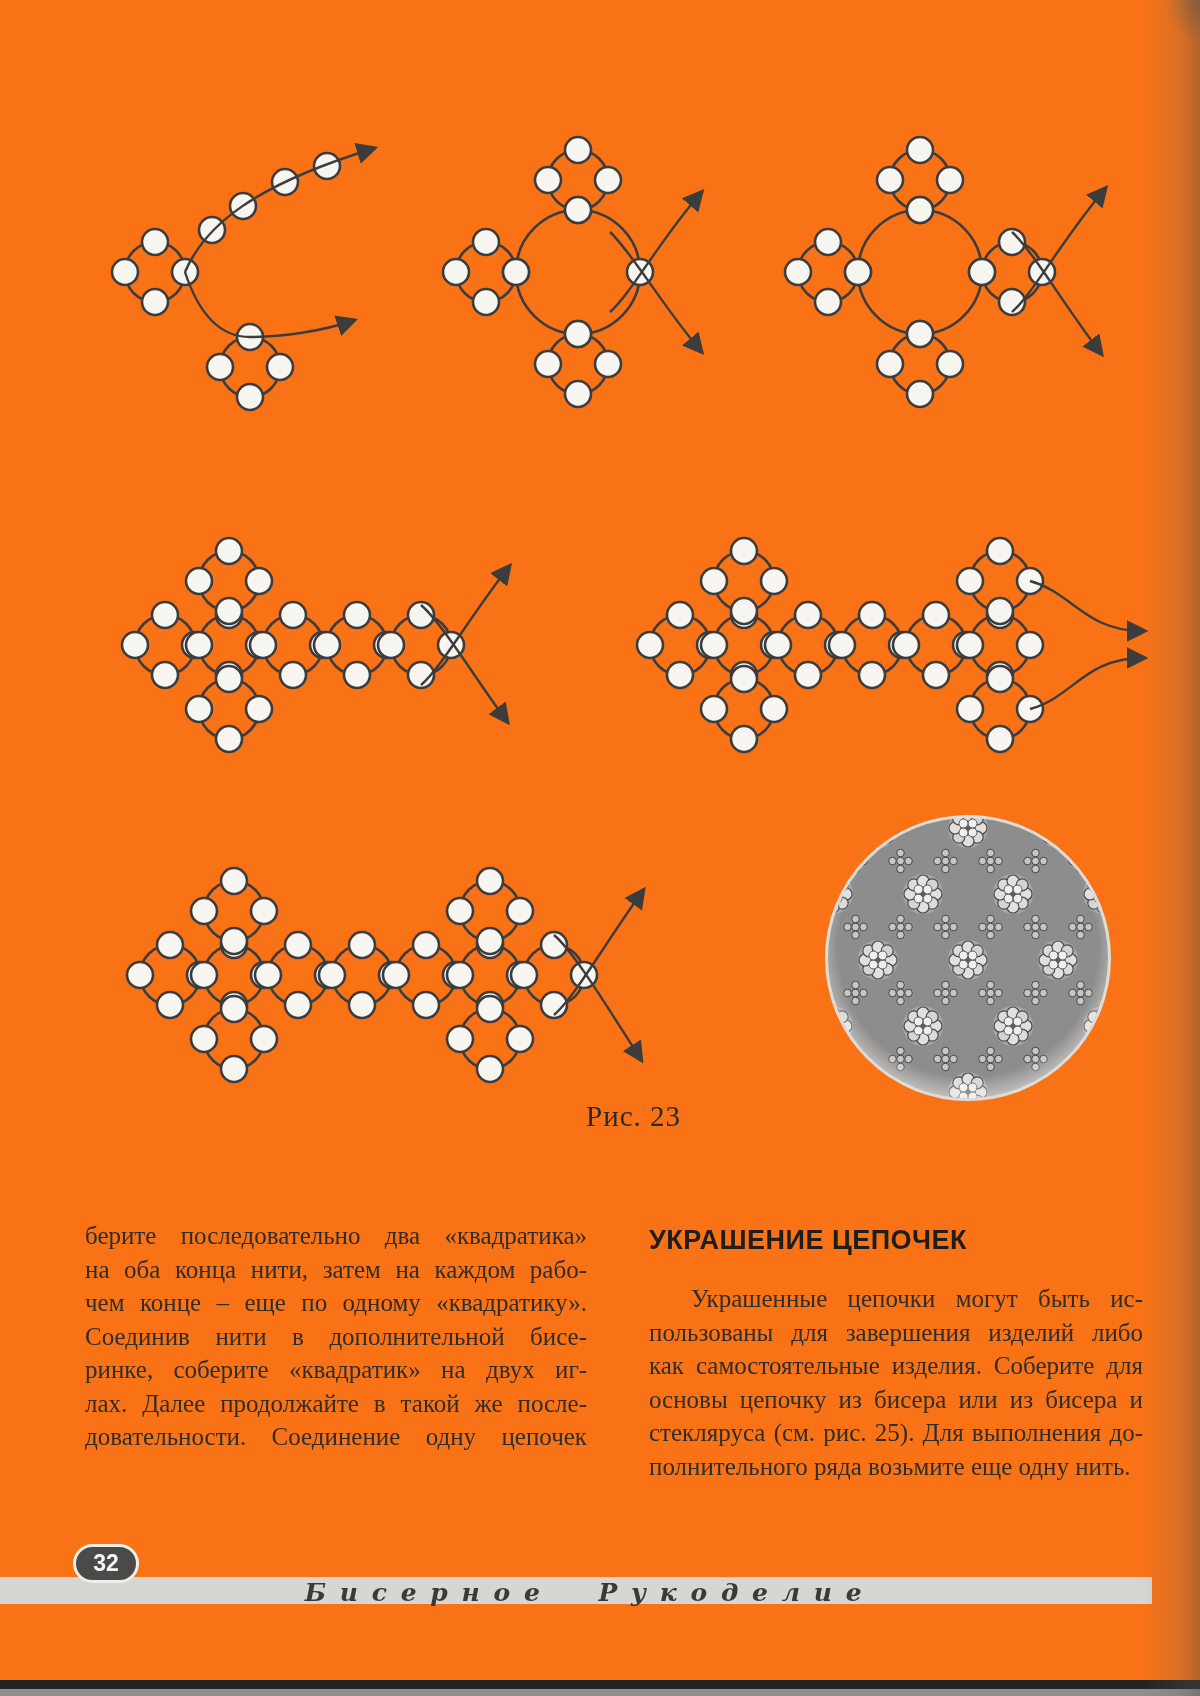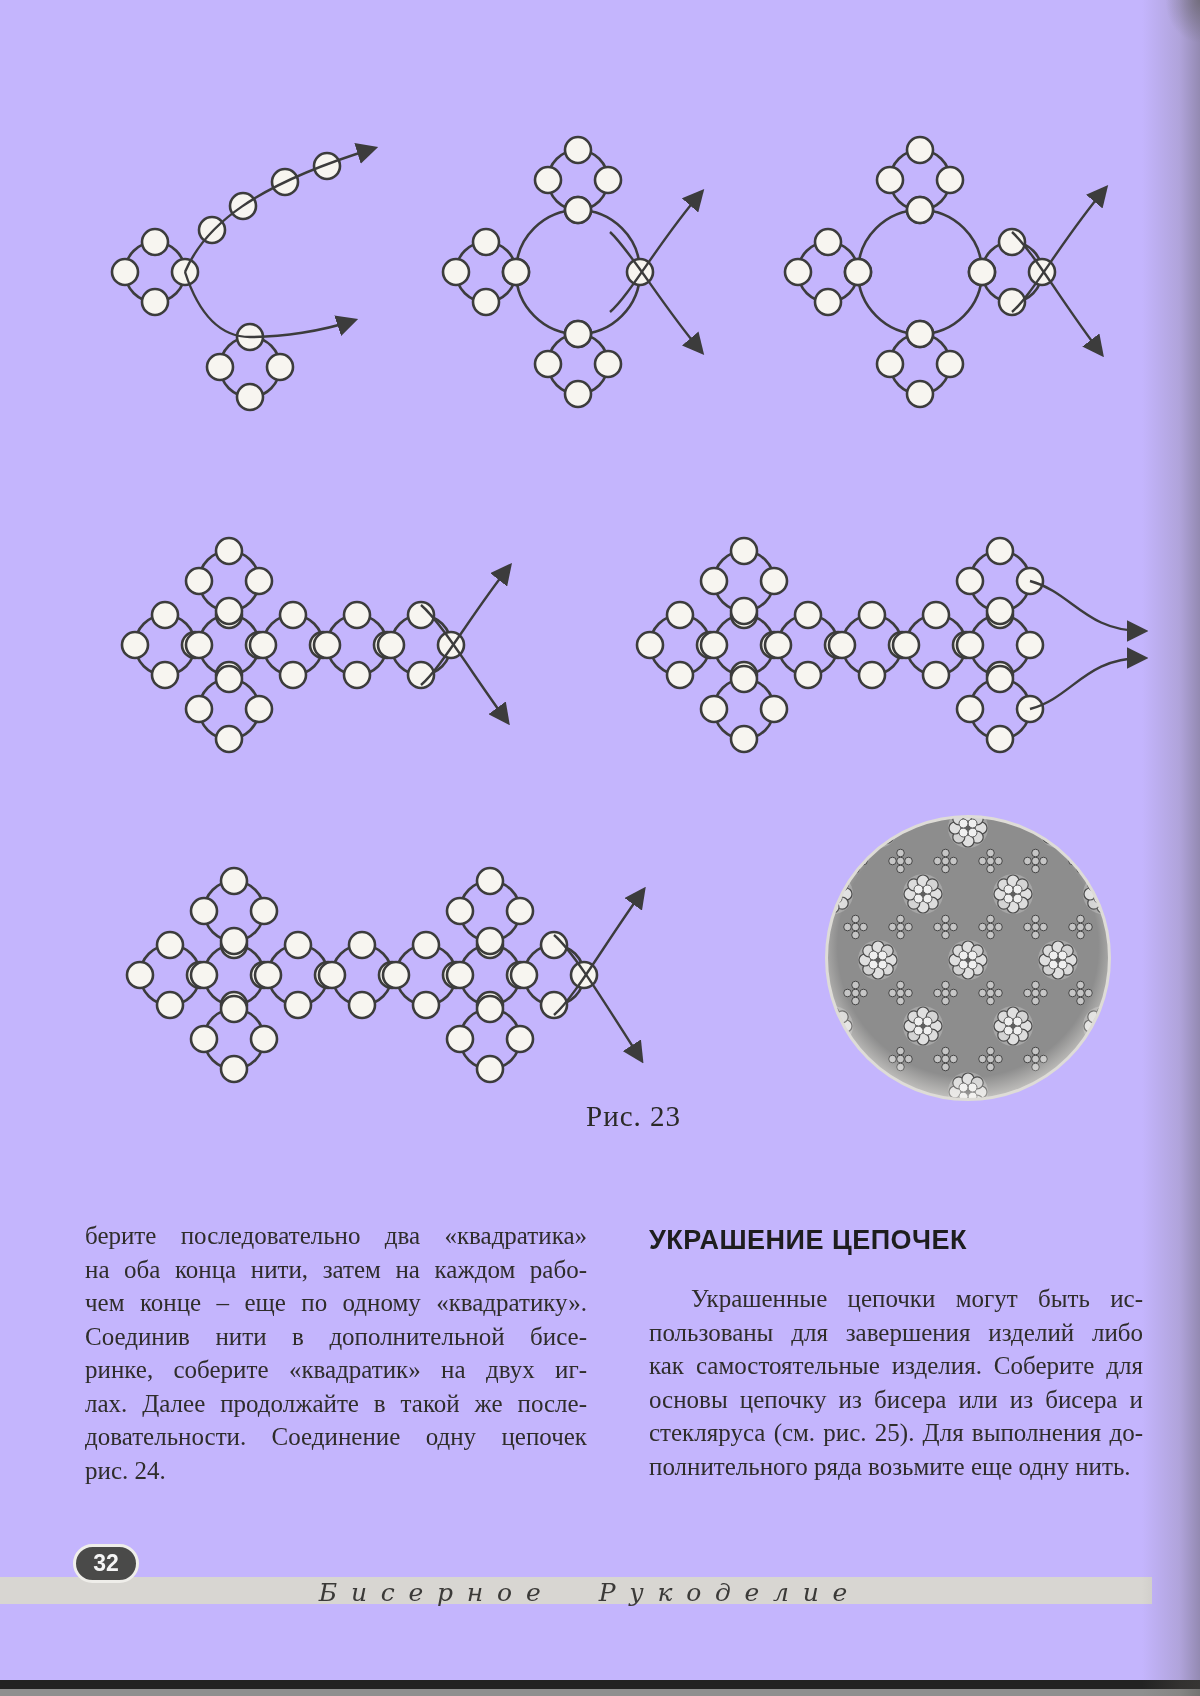--- a/index.html
+++ b/index.html
@@ -1,16 +1,16 @@
 <!DOCTYPE html>
 <html><head>
 <meta charset="utf-8">
 <style>
   html,body{margin:0;padding:0;background:#555;}
-  .page{position:relative;width:1200px;height:1696px;background:#c4b5fd;overflow:hidden;
+  .page{position:relative;width:1200px;height:1696px;background:#f97316;overflow:hidden;
         font-family:"Liberation Serif",serif;color:#2f2d2b;margin:0 auto;}
   .figure-svg{position:absolute;left:0;top:0;}
   .ring{fill:none;stroke:#3c3c3c;stroke-width:2.6;}
   .bead{fill:#f7f5f0;stroke:#3c3c3c;stroke-width:2.6;}
   .thread{fill:none;stroke:#3c3c3c;stroke-width:2.4;}
   .caption{position:absolute;left:586px;top:1100px;font-size:29px;letter-spacing:1px;color:#2b2a28;}
   .col{position:absolute;font-size:25px;line-height:33.5px;}
   .left-col{left:85px;top:1219px;width:502px;}
   .right-col{left:649px;top:1222px;width:494px;}
   .tline{text-align:justify;text-align-last:justify;}
@@ -18,21 +18,21 @@
   .indent{text-indent:42px;}
   .heading-line{font-family:"Liberation Sans",sans-serif;font-weight:bold;font-size:27px;
         line-height:37px;letter-spacing:0.5px;color:#1e1e1e;}
   .right-body{margin-top:23px;}
   .footer-bar{position:absolute;left:0;top:1577px;width:1152px;height:27px;background:#d8d6d2;}
   .badge{position:absolute;left:73px;top:1544px;width:66px;height:39px;background:#4a4a49;
         border:3px solid #efeeea;border-radius:22px;color:#f5f5f5;
         font-family:"Liberation Sans",sans-serif;font-weight:bold;font-size:23px;
         line-height:32px;text-align:center;box-sizing:border-box;}
   .footer-title{position:absolute;left:240px;top:1578px;width:700px;text-align:center;
-        font-style:italic;font-weight:normal;font-size:25px;letter-spacing:0.55em;word-spacing:0.9em;
+        font-style:italic;font-weight:bold;font-size:25px;letter-spacing:0.55em;word-spacing:0.9em;
         color:#3b3a38;font-family:"DejaVu Serif",serif;white-space:nowrap;}
   .bottom-line{position:absolute;left:0;top:1680px;width:1200px;height:9px;background:#232323;}
   .bottom-strip{position:absolute;left:0;top:1689px;width:1200px;height:7px;background:#8f8f8f;}
   .edge-shadow{position:absolute;right:0;top:0;width:58px;height:1696px;pointer-events:none;
         background:linear-gradient(to right, rgba(105,100,95,0), rgba(105,100,95,0.22) 65%, rgba(80,78,74,0.42));}
   .corner-shade{position:absolute;right:0;top:0;width:34px;height:42px;pointer-events:none;
         background:radial-gradient(ellipse at top right, rgba(88,86,82,0.55), rgba(88,86,82,0) 72%);}
 </style>
 </head>
 <body>
@@ -185,21 +185,20 @@
   <div class="caption">Рис. 23</div>
 
   <div class="col left-col">
     <div class="tline">берите последовательно два «квадратика»</div>
     <div class="tline">на оба конца нити, затем на каждом рабо-</div>
     <div class="tline">чем конце – еще по одному «квадратику».</div>
     <div class="tline">Соединив нити в дополнительной бисе-</div>
     <div class="tline">ринке, соберите «квадратик» на двух иг-</div>
     <div class="tline">лах. Далее продолжайте в такой же после-</div>
     <div class="tline">довательности. Соединение одну цепочек</div>
-    <div class="tline last">рис. 24.</div>
   </div>
 
   <div class="col right-col">
     <div class="heading-line">УКРАШЕНИЕ ЦЕПОЧЕК</div>
     <div class="right-body">
       <div class="tline indent">Украшенные цепочки могут быть ис-</div>
       <div class="tline">пользованы для завершения изделий либо</div>
       <div class="tline">как самостоятельные изделия. Соберите для</div>
       <div class="tline">основы цепочку из бисера или из бисера и</div>
       <div class="tline">стекляруса (см. рис. 25). Для выполнения до-</div>

